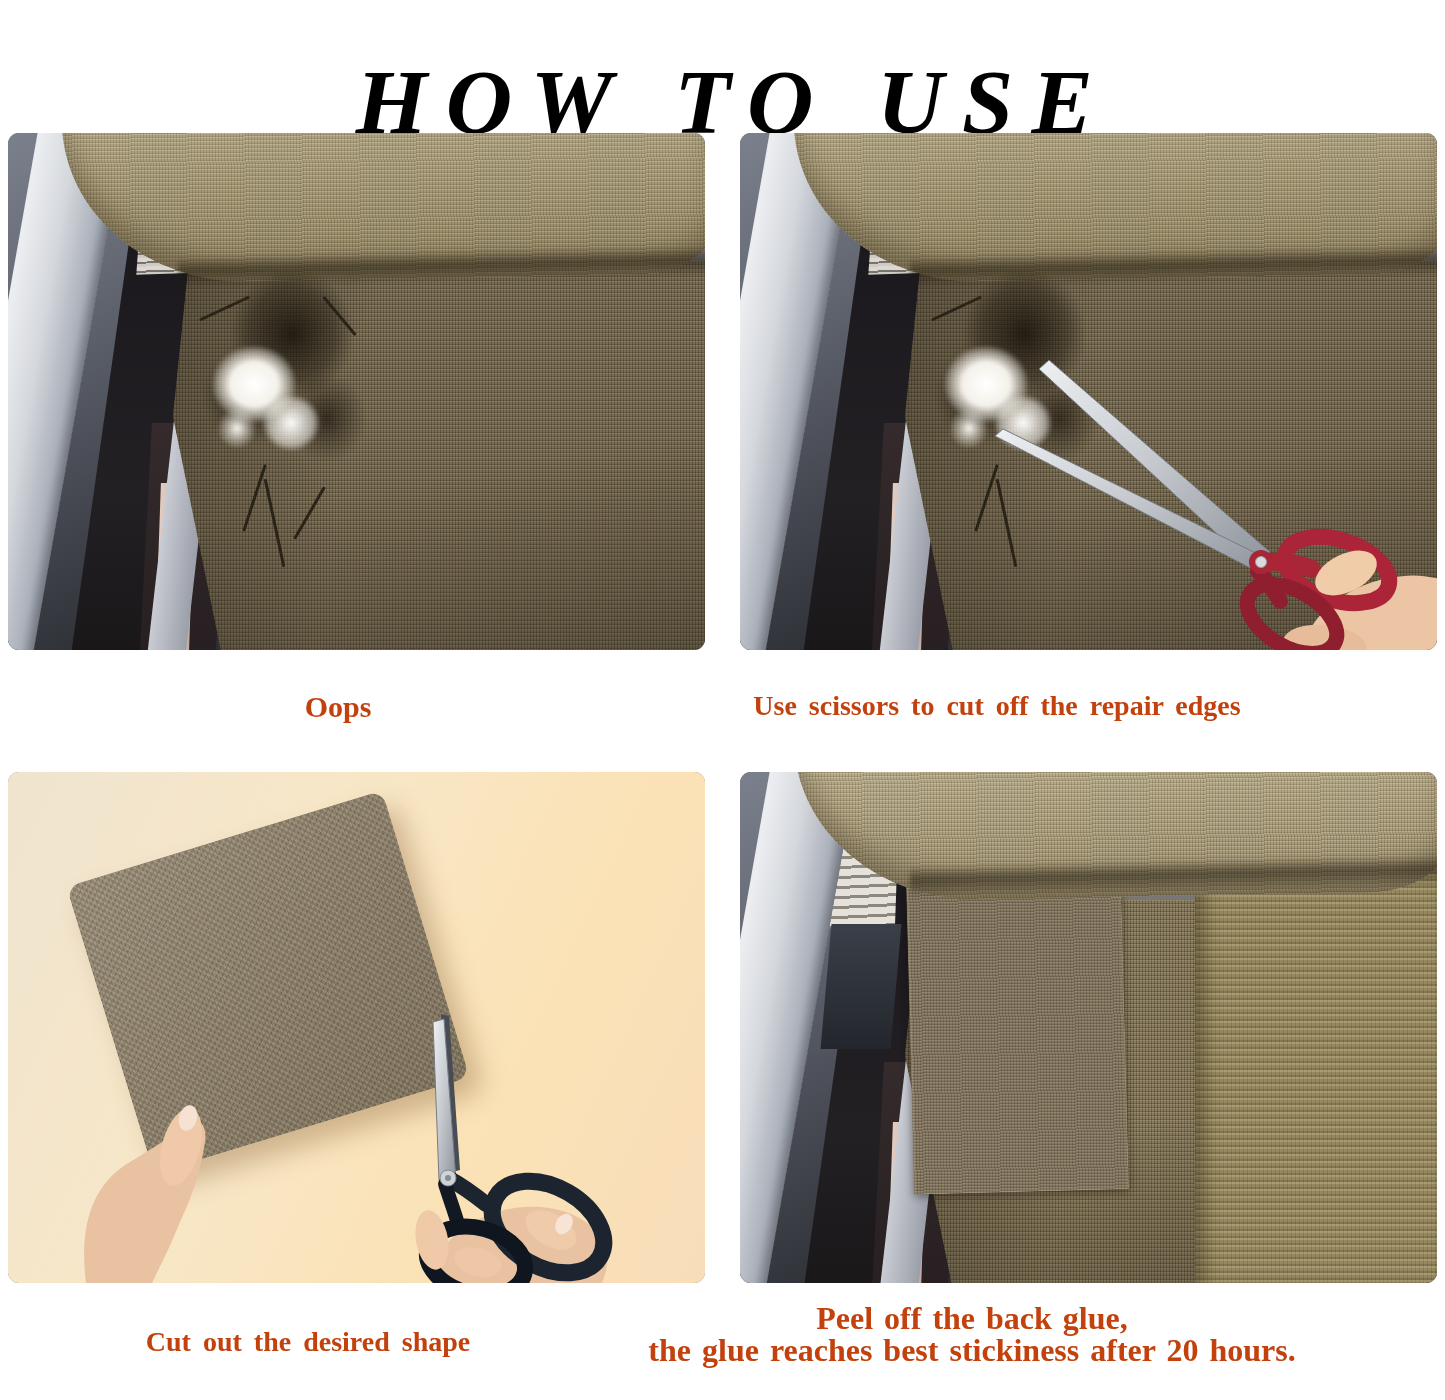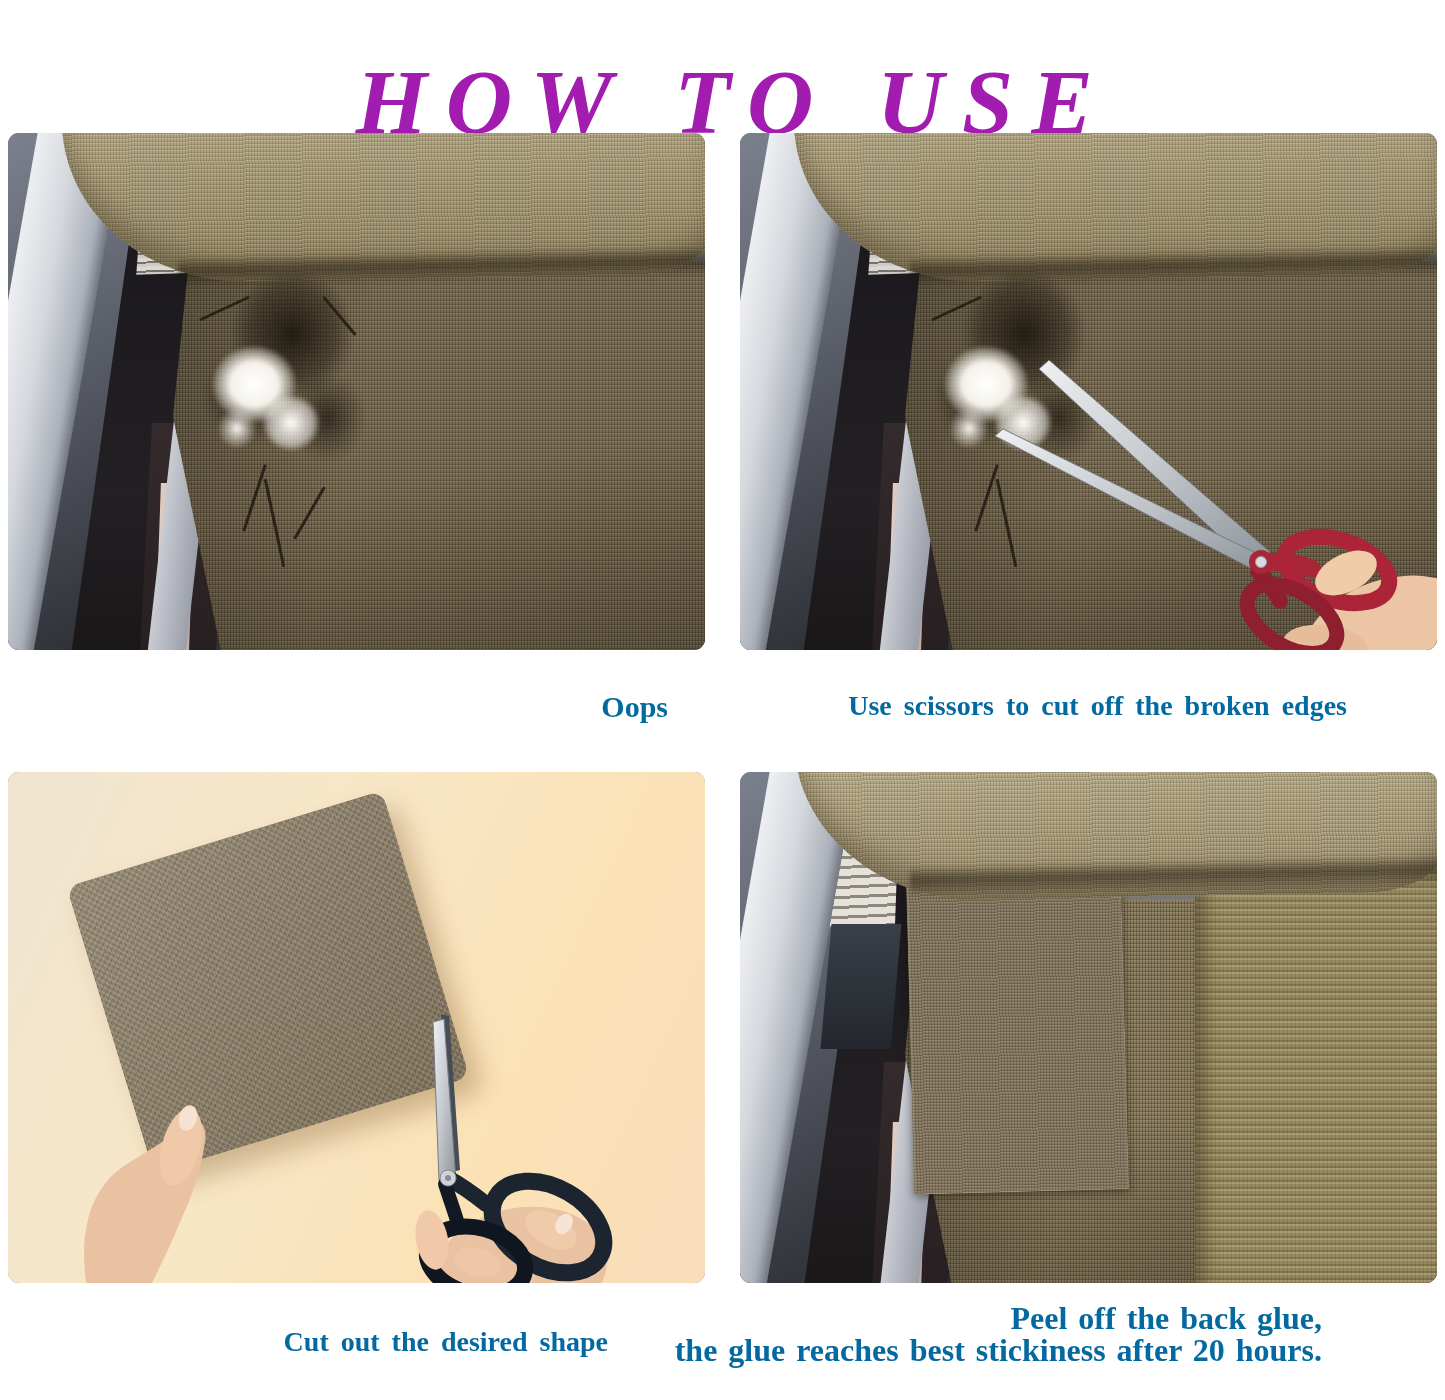--- a/index.html
+++ b/index.html
@@ -2,21 +2,21 @@
 <html><head>
 <meta charset="utf-8">
 <style>
   html,body{margin:0;padding:0;background:#ffffff;}
   .canvas{position:relative;width:1445px;height:1400px;background:#ffffff;overflow:hidden;
           font-family:"Liberation Serif",serif;}
 
   
   .page-title{position:absolute;left:0;top:-8px;width:1445px;text-align:center;
     font-style:italic;font-weight:700;font-size:92px;line-height:96px;
-    letter-spacing:0.20em;word-spacing:0.04em;color:#a21caf;padding-left:22px;box-sizing:border-box;}
+    letter-spacing:0.20em;word-spacing:0.04em;color:#000000;padding-left:22px;box-sizing:border-box;}
 
   
   .photo{position:absolute;width:697px;overflow:hidden;border-radius:11px;background:#777;margin:0;}
   .p1{left:8px;  top:133px;height:517px;}
   .p2{left:740px;top:133px;height:517px;}
   .p3{left:8px;  top:772px;height:511px;}
   .p4{left:740px;top:772px;height:511px;}
   .scene{position:absolute;inset:0;}
   .scene > div{position:absolute;}
 
@@ -101,21 +101,21 @@
     background-image:
       linear-gradient(145deg,rgba(255,252,240,.10),rgba(40,32,18,.12)),
       repeating-linear-gradient(45deg,rgba(255,250,235,.14) 0 2px,transparent 2px 5px),
       repeating-linear-gradient(-45deg,rgba(50,40,25,.18) 0 2px,transparent 2px 5px),
       repeating-linear-gradient(90deg,rgba(0,0,0,.10) 0 1px,transparent 1px 3px);
     box-shadow:10px 18px 26px rgba(140,100,55,.38);}
 
   .overlay{position:absolute;inset:0;width:100%;height:100%;}
 
   
-  .caption{position:absolute;color:#0369a1;text-align:right;font-weight:700;
+  .caption{position:absolute;color:#c2410c;text-align:center;font-weight:700;
     font-family:"Liberation Serif",serif;}
   .c1{left:8px;width:660px;top:690px;font-size:30px;word-spacing:5px;}
   .c2{left:647px;width:700px;top:690px;font-size:28px;word-spacing:5px;}
   .c3{left:8px;width:600px;top:1326px;font-size:28px;word-spacing:5px;}
   .c4{left:622px;width:700px;top:1303px;font-size:32px;line-height:31.5px;word-spacing:3px;}
 </style>
 </head>
 <body>
 
 <div class="canvas">
@@ -178,21 +178,21 @@
         <ellipse cx="597" cy="437" rx="54" ry="30" transform="rotate(18 597 437)" fill="none" stroke="#ab2438" stroke-width="16"></ellipse>
         <ellipse cx="552" cy="486" rx="49" ry="28" transform="rotate(30 552 486)" fill="none" stroke="#8f1e2f" stroke-width="15"></ellipse>
         <circle cx="521" cy="429" r="12" fill="#a82636"></circle>
         <circle cx="521" cy="429" r="5.5" fill="#d8dadd" stroke="#9aa0a6"></circle>
         <ellipse cx="606" cy="440" rx="33" ry="19" transform="rotate(-26 606 440)" fill="#f1cca9"></ellipse>
       </svg>
     </div>
   </figure>
 
   <figcaption class="caption c1">Oops</figcaption>
-  <figcaption class="caption c2">Use scissors to cut off the broken edges</figcaption>
+  <figcaption class="caption c2">Use scissors to cut off the repair edges</figcaption>
 
   <figure class="photo p3">
     <div class="scene">
       <div class="cream-bg"></div>
       <div class="cloth"></div>
       <svg class="overlay" viewBox="0 0 697 511" preserveAspectRatio="none">
         <defs>
           <linearGradient id="silverB" x1="0" y1="0" x2="1" y2="1">
             <stop offset="0" stop-color="#eef0f2"></stop>
               <stop offset=".5" stop-color="#c4c8cd"></stop>

